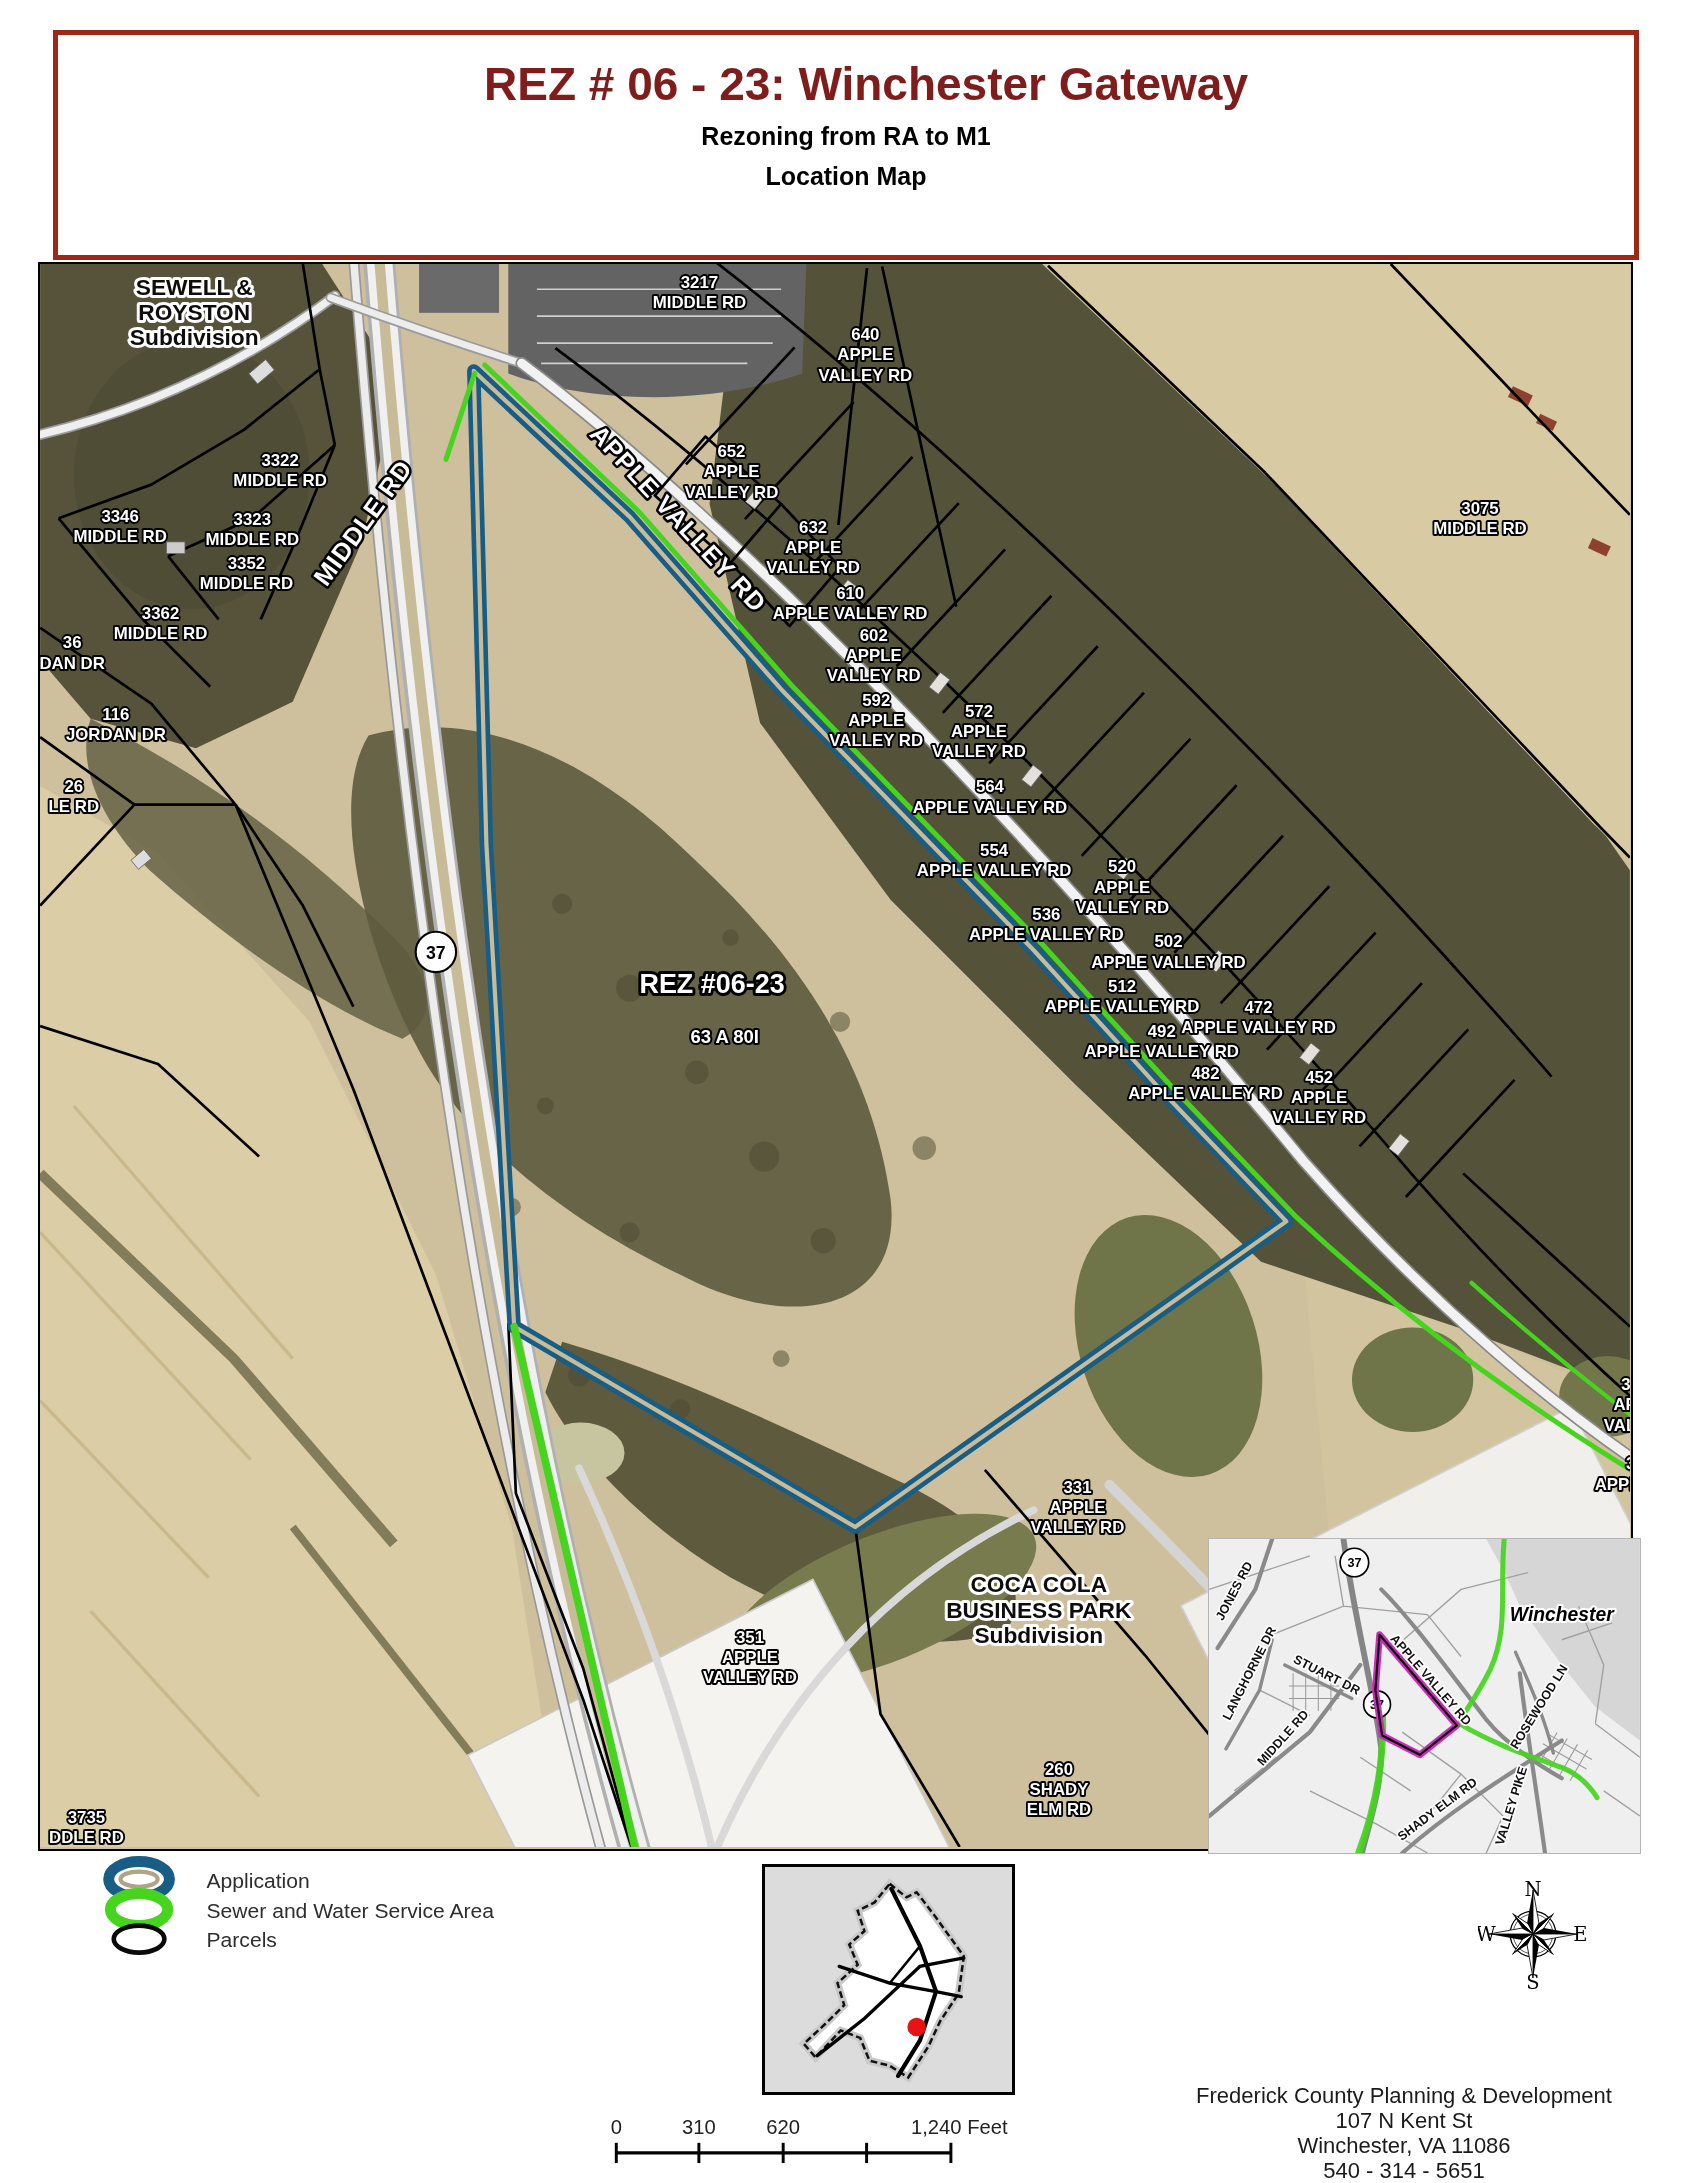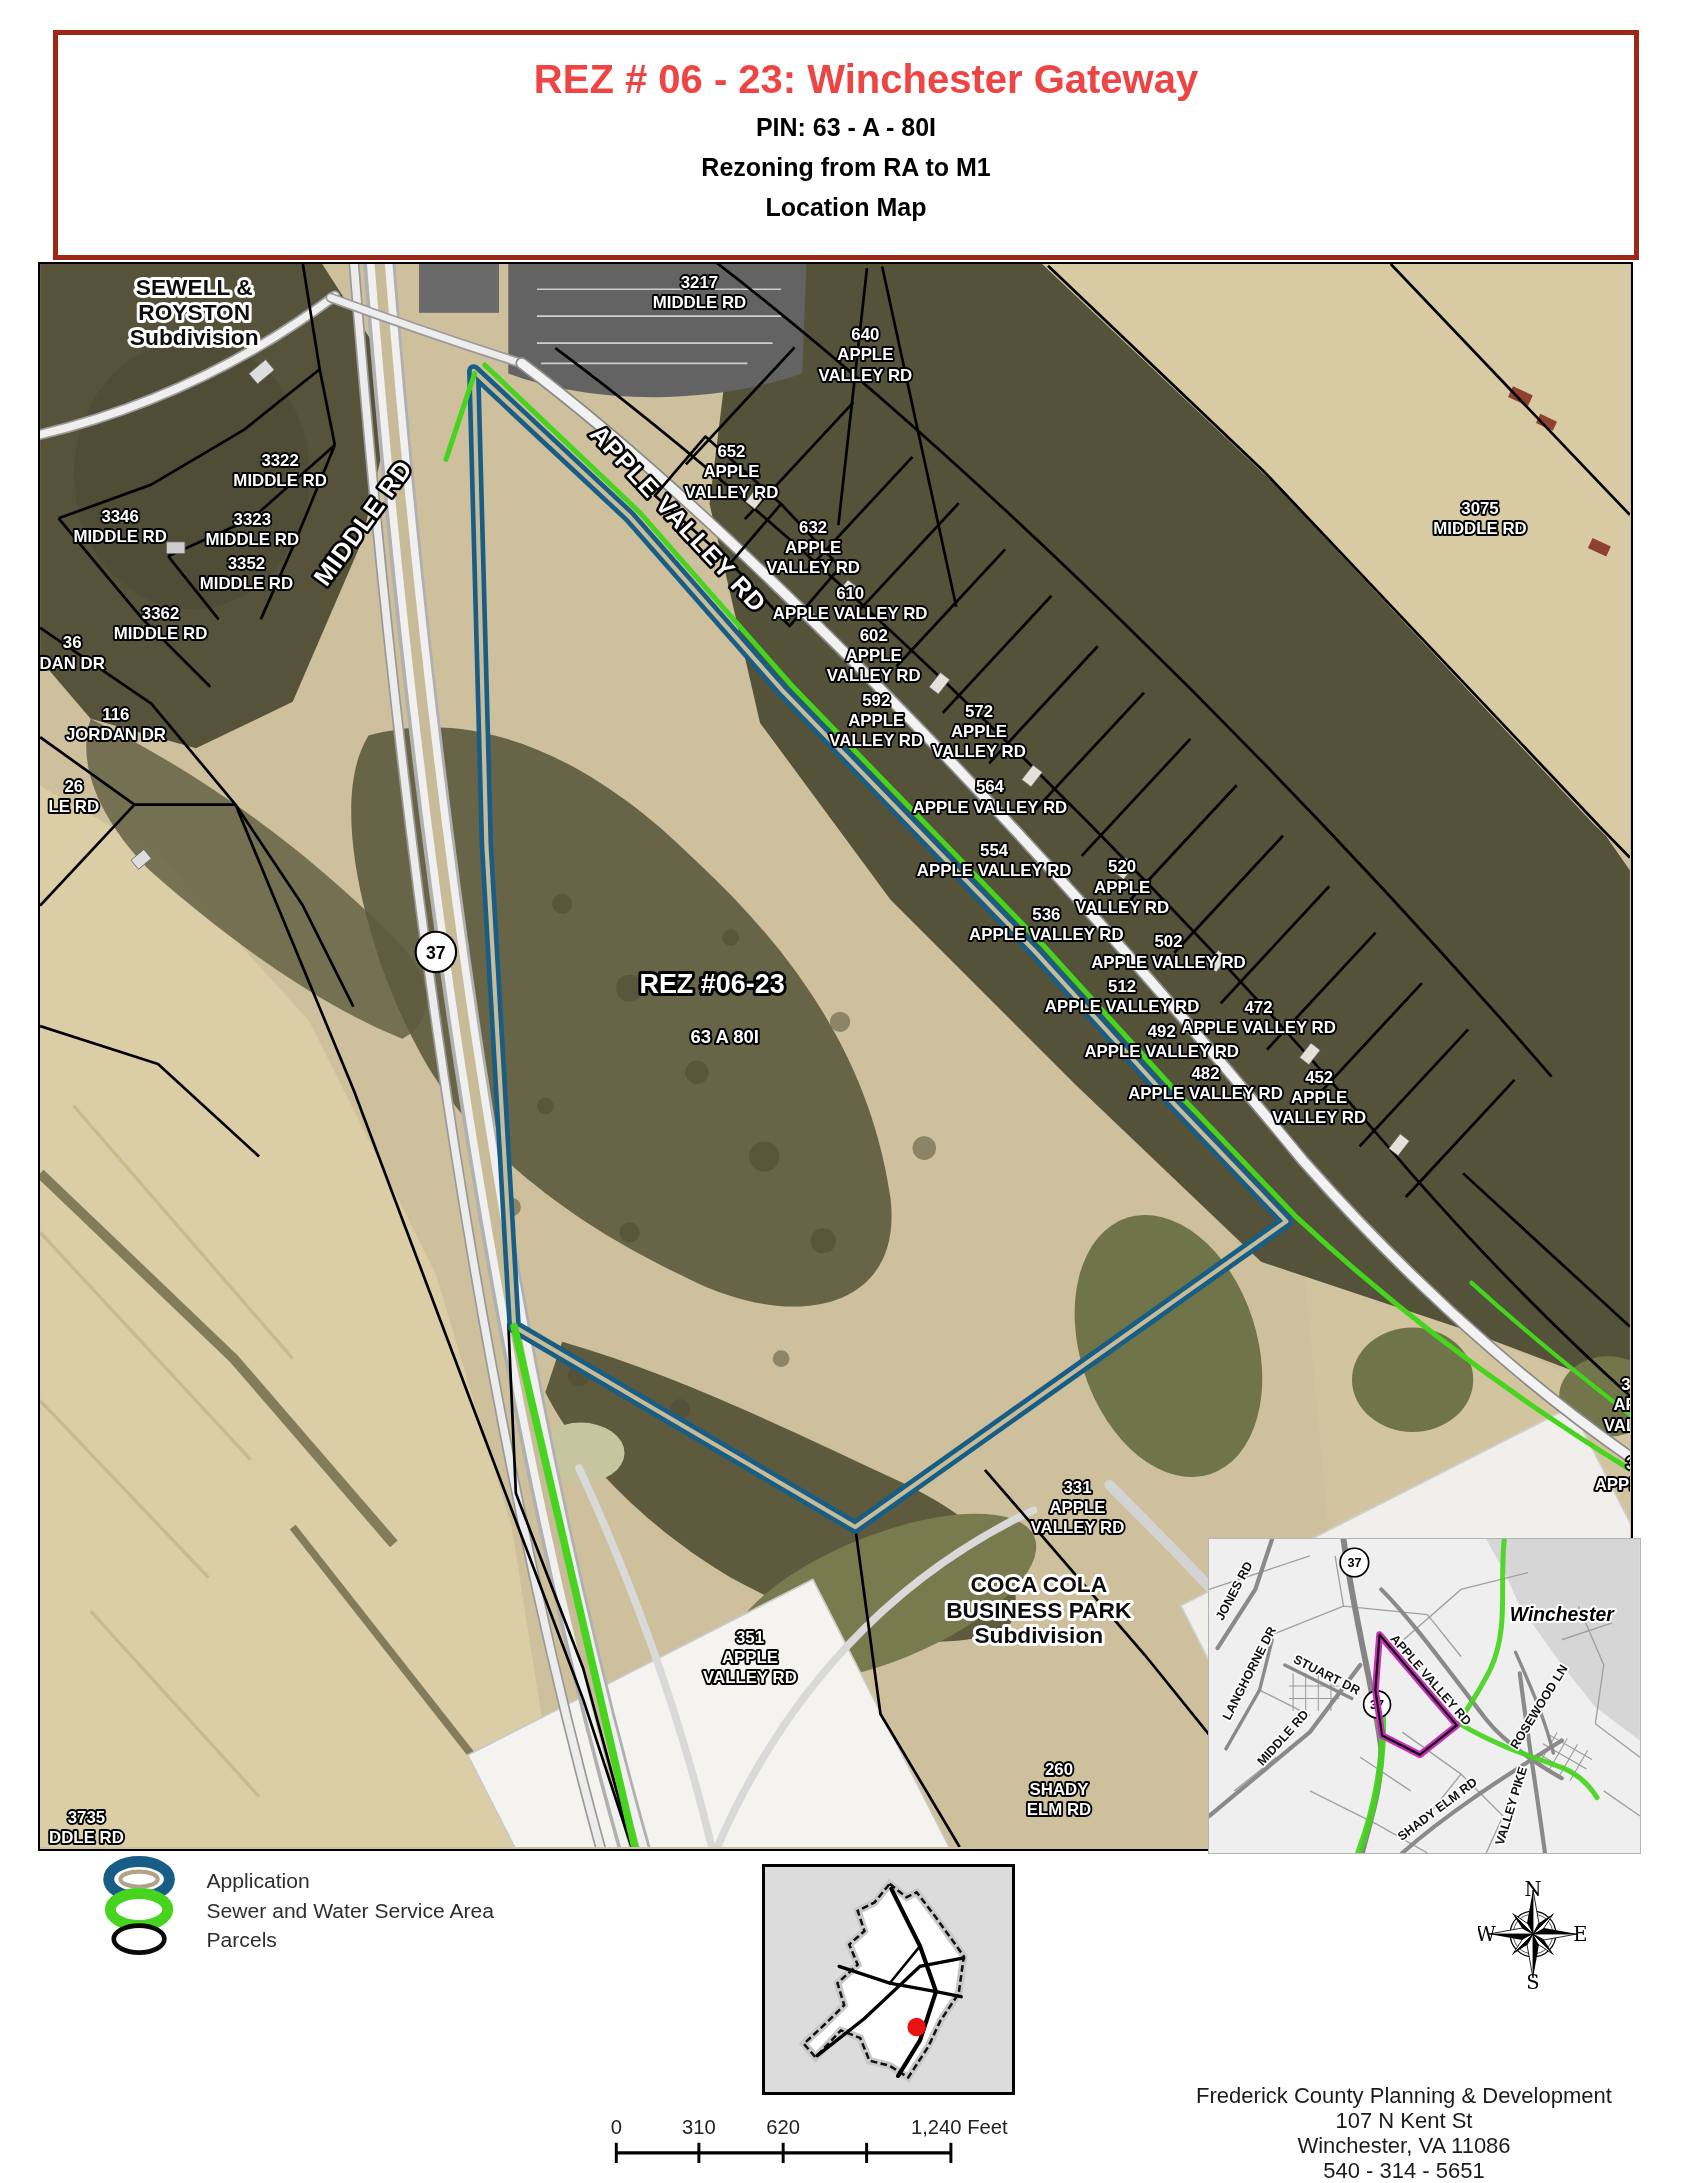--- a/index.html
+++ b/index.html
@@ -1,20 +1,20 @@
 <!DOCTYPE html>
 <html style="font-size:13.5px"><head>
 <meta charset="utf-8">
 <style>
   html,body{margin:0;padding:0;background:#fff;}
   .page{position:relative;width:1687px;height:2183px;background:#fff;font-family:"Liberation Sans",sans-serif;overflow:hidden;}
   .abs{position:absolute;}
   
   .title-box{left:53px;top:29.5px;width:1586px;height:230px;border:5.9px solid #9e2817;box-sizing:border-box;background:#fff;text-align:center;}
-  .title-box h1{margin:22px 0 5px 0;font-size:40px;font-weight:bold;color:#ef4444;letter-spacing:0px;padding-left:40px;}
+  .title-box h1{margin:22px 0 5px 0;font-size:46px;font-weight:bold;color:#7f1d1d;letter-spacing:0px;padding-left:40px;}
   .title-sub{font-size:25px;font-weight:bold;color:#000;line-height:40px;}
   
   .map{left:38px;top:262px;width:1595px;height:1589px;border:2.5px solid #000;box-sizing:border-box;background:#cec09c;overflow:hidden;}
   .map svg{display:block;}
   
   .inset{left:1208px;top:1538px;width:433px;height:316px;background:#efefef;border:0.8px solid #b5b5b5;box-sizing:border-box;overflow:hidden;}
   
   text{font-family:"Liberation Sans",sans-serif;}
   .lbl{font-size:20px;font-weight:bold;fill:#fff;stroke:#000;stroke-width:4.5px;paint-order:stroke;stroke-linejoin:round;text-anchor:middle;}
   .lbl tspan, .lbl-dark tspan, .lbl-big tspan, .lbl-pin tspan, .lbl-road tspan{dominant-baseline:central;}
@@ -38,21 +38,20 @@
   
   .credits{left:1168px;top:2035px;width:472px;text-align:center;font-size:22px;color:#1b1b1b;line-height:25px;margin-top:48px;}
 </style>
 </head>
 <body>
 
 <div class="page">
 
   <div class="abs title-box">
     <h1>REZ # 06 - 23: Winchester Gateway</h1>
-    <div class="title-sub">PIN: 63 - A - 80I</div>
     <div class="title-sub">Rezoning from RA to M1</div>
     <div class="title-sub">Location Map</div>
   </div>
 
   <div class="abs map">
     <svg width="1590" height="1583" viewBox="0 0 1888 1880" xmlns="http://www.w3.org/2000/svg">
 
       <rect x="0" y="0" width="1888" height="1880" fill="#cec09c"></rect>
       <g>
         <path d="M 0,620 L 140,700 L 320,900 L 470,1200 L 560,1500 L 620,1880 L 0,1880 Z" fill="#dbcda5"></path>

